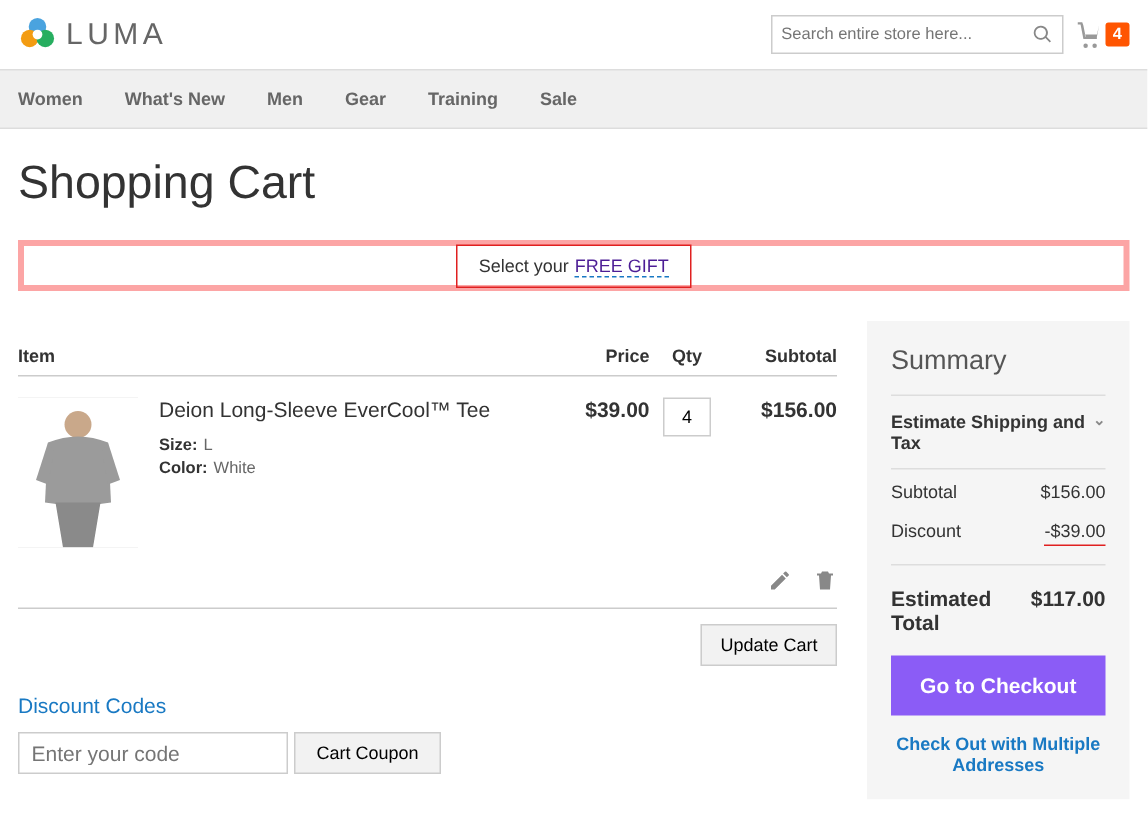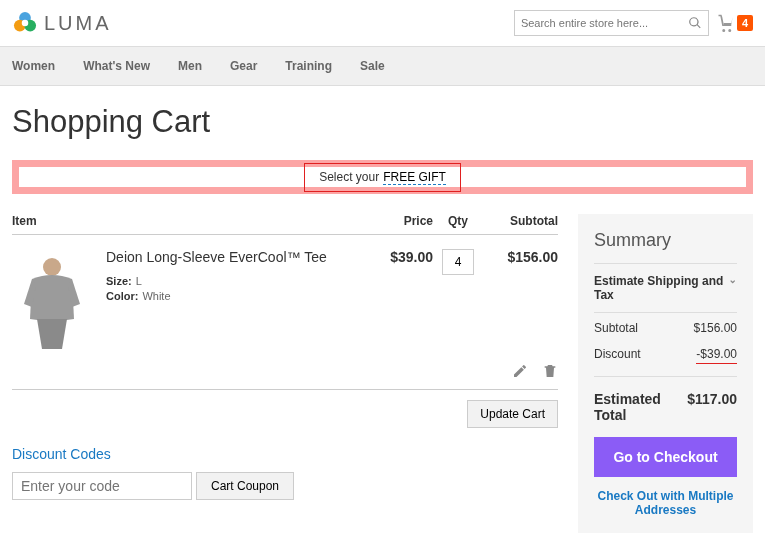--- a/index.html
+++ b/index.html
@@ -17,29 +17,29 @@
   .cart-icon-svg { width: 18px; height: 18px; fill: #999; }
   .cart-badge { background: #ff5501; color: #fff; font-size: 11px; font-weight: bold; padding: 2px 5px; border-radius: 2px; min-width: 16px; text-align: center; }
   
   .nav { background: #f0f0f0; border-top: 1px solid #ddd; border-bottom: 1px solid #ddd; padding: 0 12px; }
   .nav-list { display: flex; list-style: none; }
   .nav-item { padding: 12px 16px 12px 0; margin-right: 12px; font-weight: bold; font-size: 12px; color: #666; cursor: pointer; }
   
   .page { padding: 0 12px; }
   .page-title { font-size: 31px; font-weight: 300; color: #333; margin: 18px 0 20px; }
   
-  .free-gift-bar { border: 7px solid #fca5a5; height: 34px; display: flex; align-items: center; justify-content: center; margin-bottom: 20px; position: relative; }
+  .free-gift-bar { border: 4px solid #fca5a5; height: 34px; display: flex; align-items: center; justify-content: center; margin-bottom: 20px; position: relative; }
   .free-gift-inner { border: 1px solid #e02020; padding: 6px 14px; display: flex; gap: 4px; font-size: 12px; }
-  .free-gift-link { color: #000000; border-bottom: 1px dashed #1979c3; cursor: pointer; }
+  .free-gift-link { color: #4c1d95; border-bottom: 1px dashed #1979c3; cursor: pointer; }
   
   .content { display: flex; gap: 20px; align-items: flex-start; }
   .main-col { flex: 1; }
   .side-col { width: 175px; }
   
-  .cart-table { width: 100%; }
+  .cart-table { width: 100%; margin-top: 16px; }
   .cart-head { display: flex; border-bottom: 1px solid #ccc; padding-bottom: 6px; font-weight: bold; font-size: 12px; color: #333; }
   .col-item { flex: 1; }
   .col-price { width: 70px; text-align: right; }
   .col-qty { width: 50px; text-align: center; }
   .col-sub { width: 75px; text-align: right; }
   
   .cart-row { display: flex; padding: 14px 0 8px; }
   .prod-img { width: 80px; height: 100px; background: #e8e8e8; margin-right: 14px; display:flex; align-items:center; justify-content:center; overflow:hidden;}
   .prod-info { flex: 1; }
   .prod-name { font-size: 14px; color: #333; margin-bottom: 10px; }

